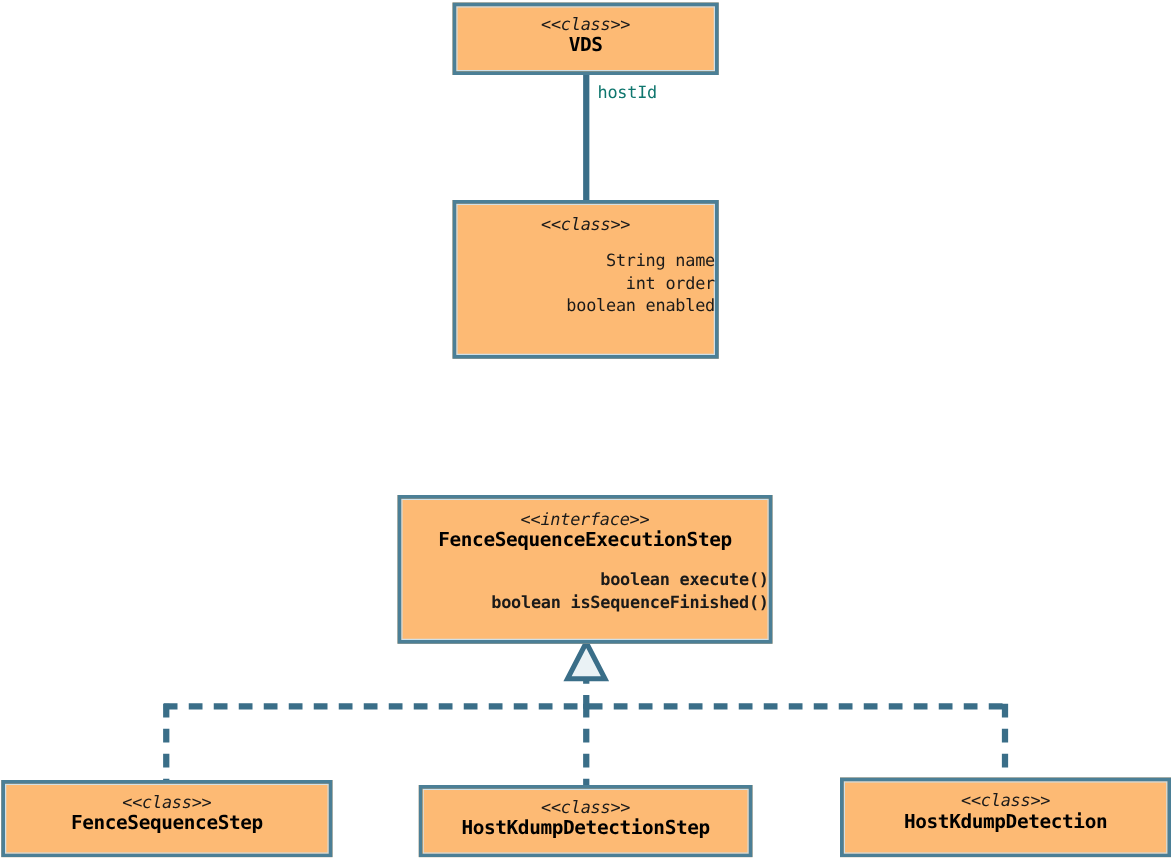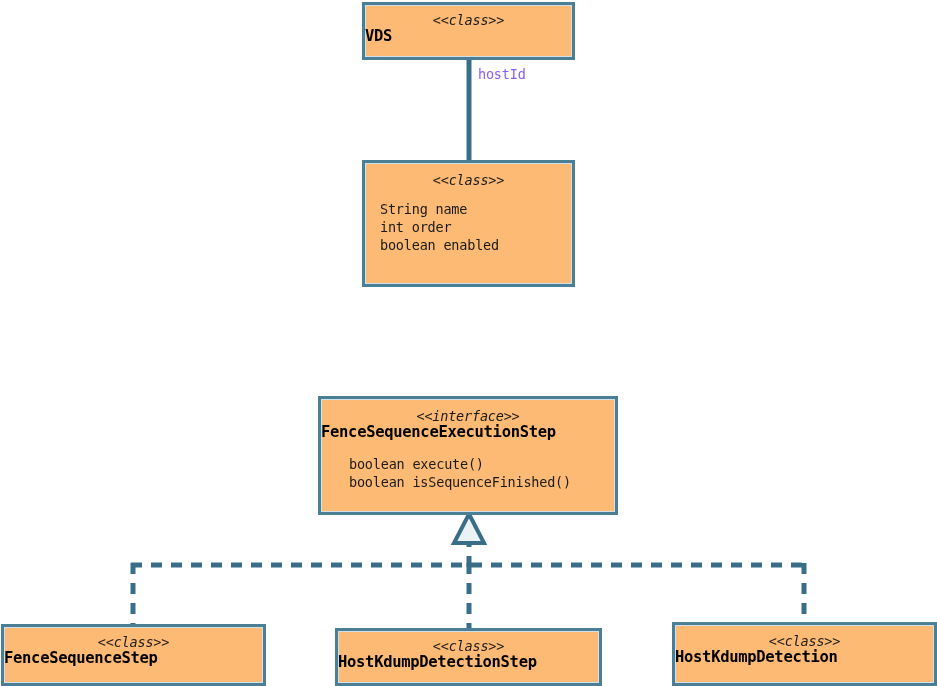--- a/index.html
+++ b/index.html
@@ -38,32 +38,33 @@
   }
   .uml-stereotype {
     text-align: center;
     font-style: italic;
     font-size: 13.5px;
     color: #1a1a1a;
     letter-spacing: -0.2px;
     line-height: 1.1;
   }
   .uml-name {
-    text-align: left;
+    text-align: center;
     font-weight: bold;
     font-size: 15.5px;
     color: #000000;
     letter-spacing: -0.3px;
     line-height: 1.15;
   }
   .uml-members {
     font-size: 13.5px;
     color: #1a1a1a;
     line-height: 1.33;
     letter-spacing: -0.2px;
+    text-align: right;
   }
   .uml-members div {
     white-space: pre;
   }
 
   
   #node-vds {
     left: 362px; top: 2px; width: 213px; height: 58px;
     padding-top: 8px;
   }
@@ -75,39 +76,40 @@
     margin-top: 13px;
     margin-left: 15px;
   }
   #node-interface {
     left: 318px; top: 396px; width: 300px; height: 119px;
     padding-top: 10px;
   }
   #node-interface .uml-members {
     margin-top: 14px;
     margin-left: 28px;
+    font-weight: bold;
   }
   #node-ssh {
     left: 1px; top: 624px; width: 265px; height: 62px;
     padding-top: 8px;
   }
   #node-kdumpstep {
     left: 335px; top: 628px; width: 267px; height: 58px;
     padding-top: 8px;
   }
   #node-kdump {
     left: 672px; top: 622px; width: 265px; height: 64px;
     padding-top: 9px;
   }
 
   
   .edge-label {
     position: absolute;
     font-size: 13.5px;
-    color: #8b5cf6;
+    color: #0f766e;
     letter-spacing: -0.2px;
     z-index: 3;
     white-space: pre;
   }
   #label-hostid { left: 478px; top: 66px; }
 </style>
 </head>
 <body>
 
 <div id="diagram">

